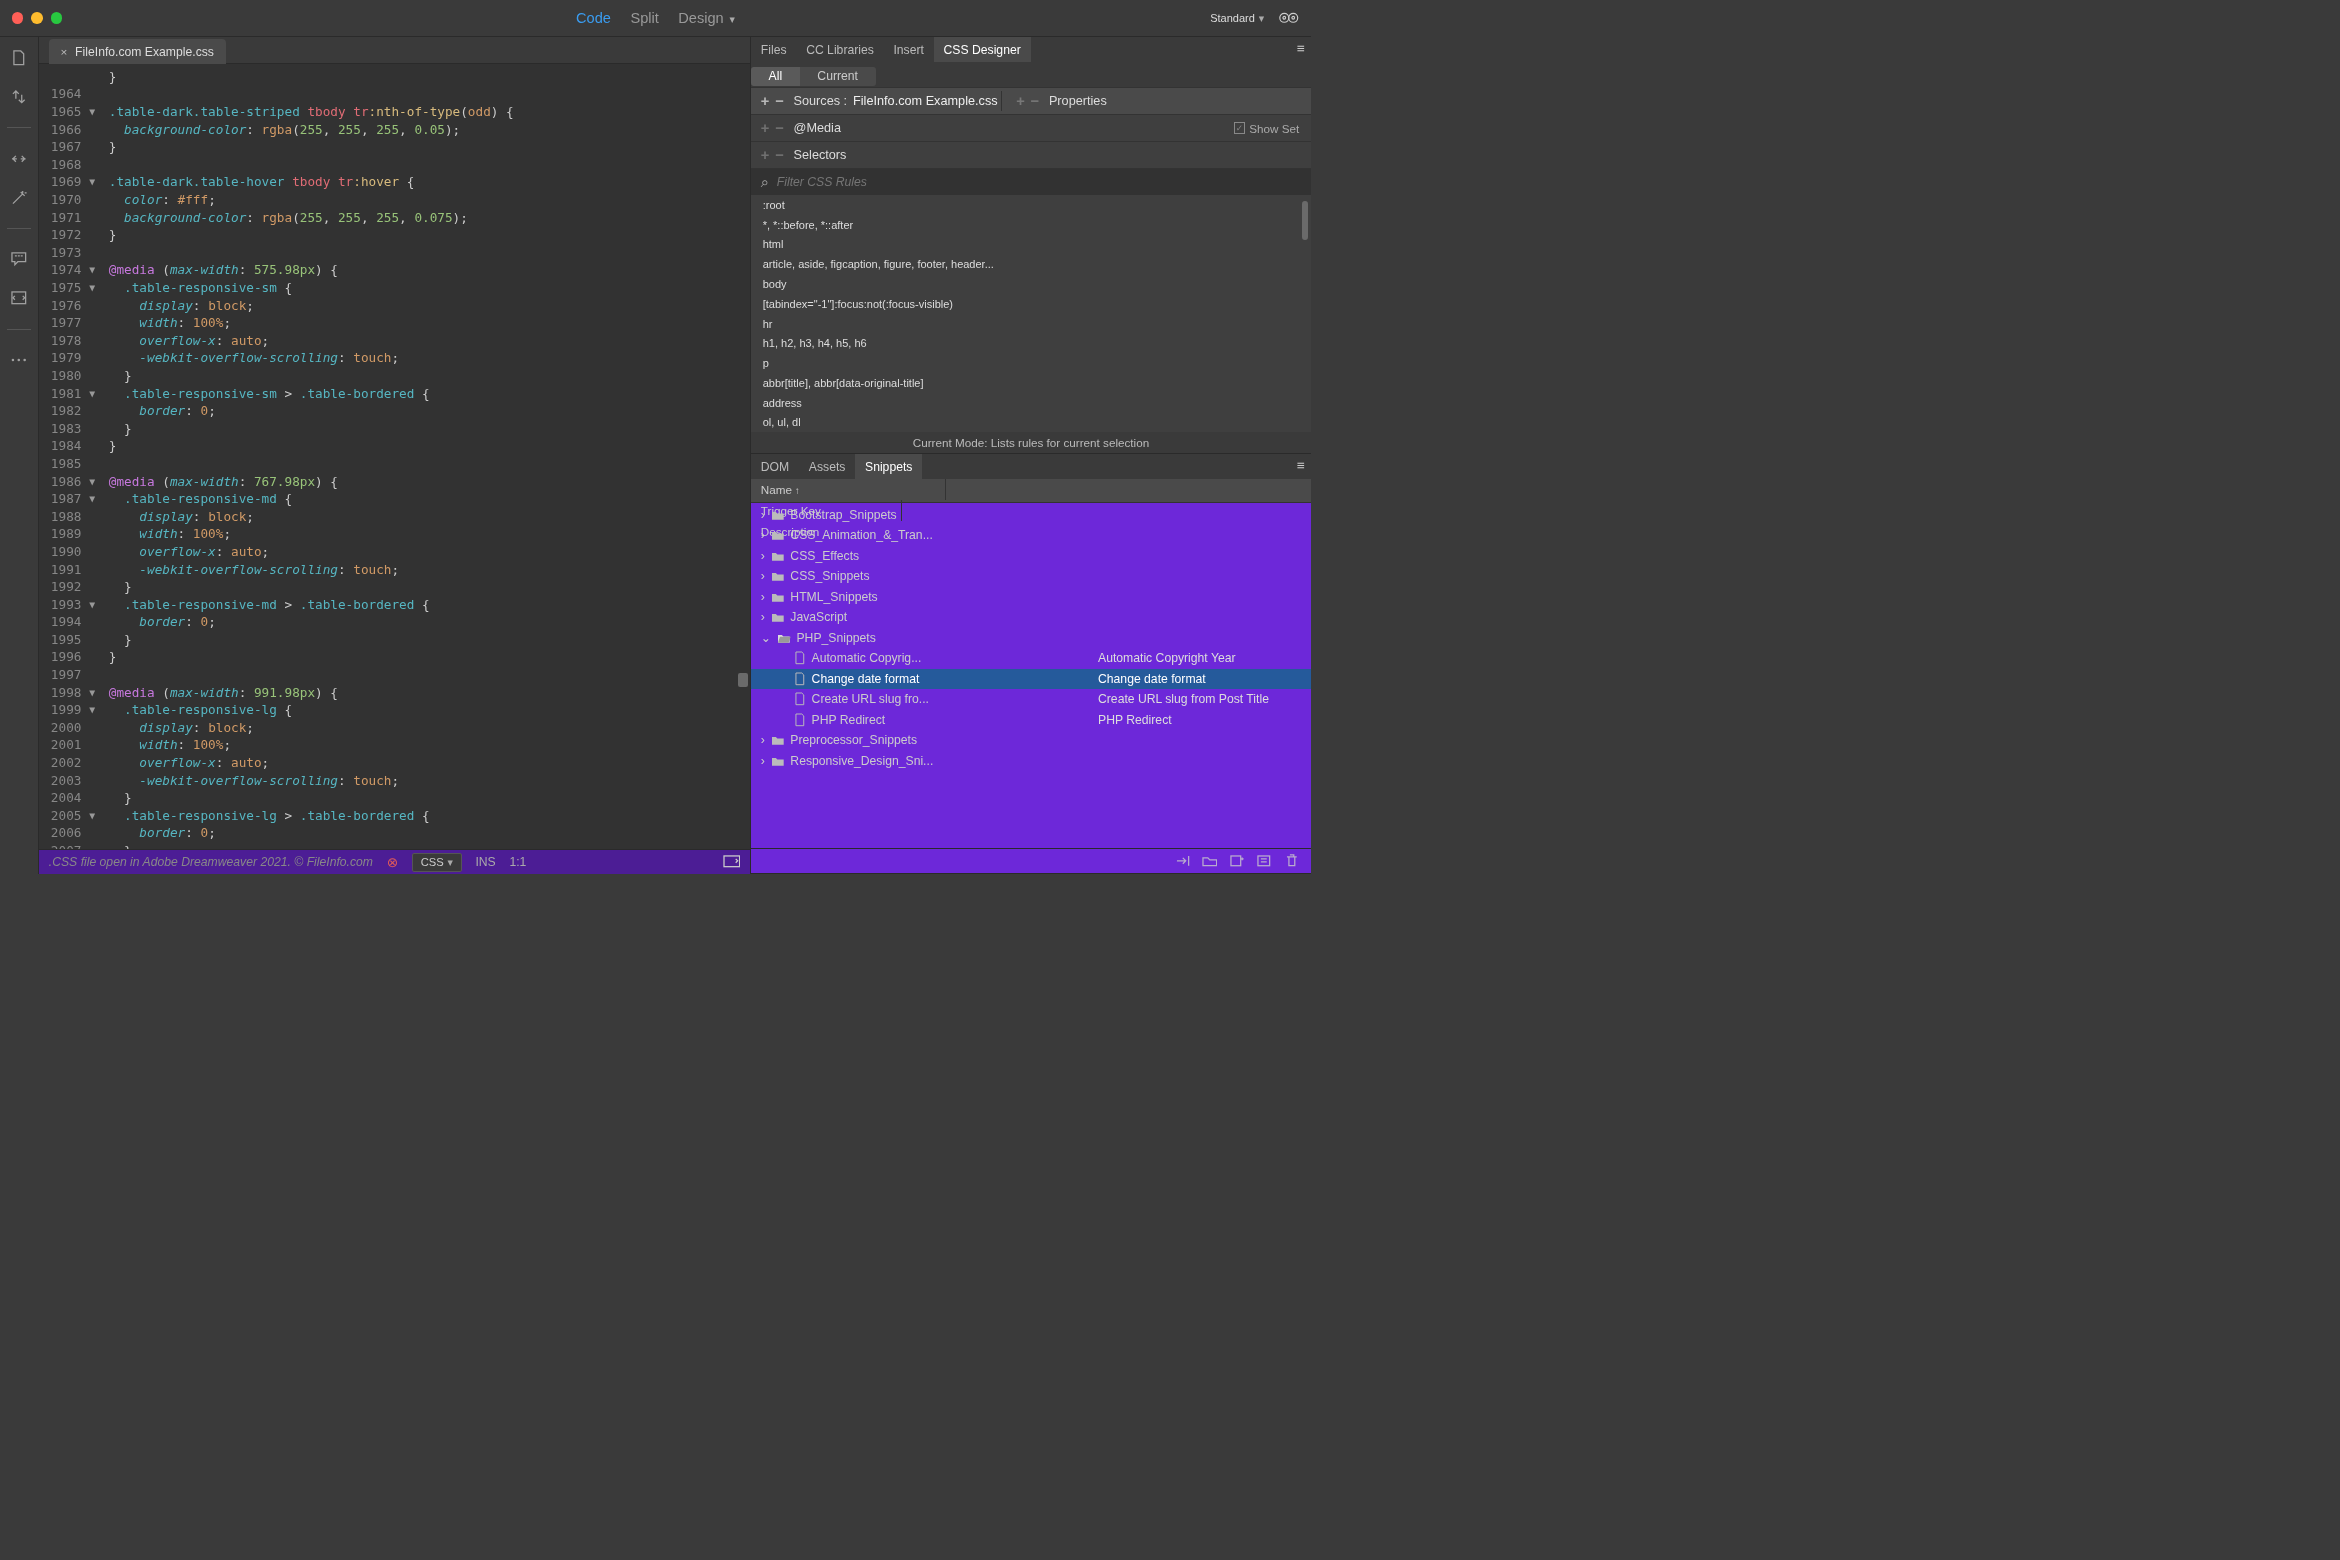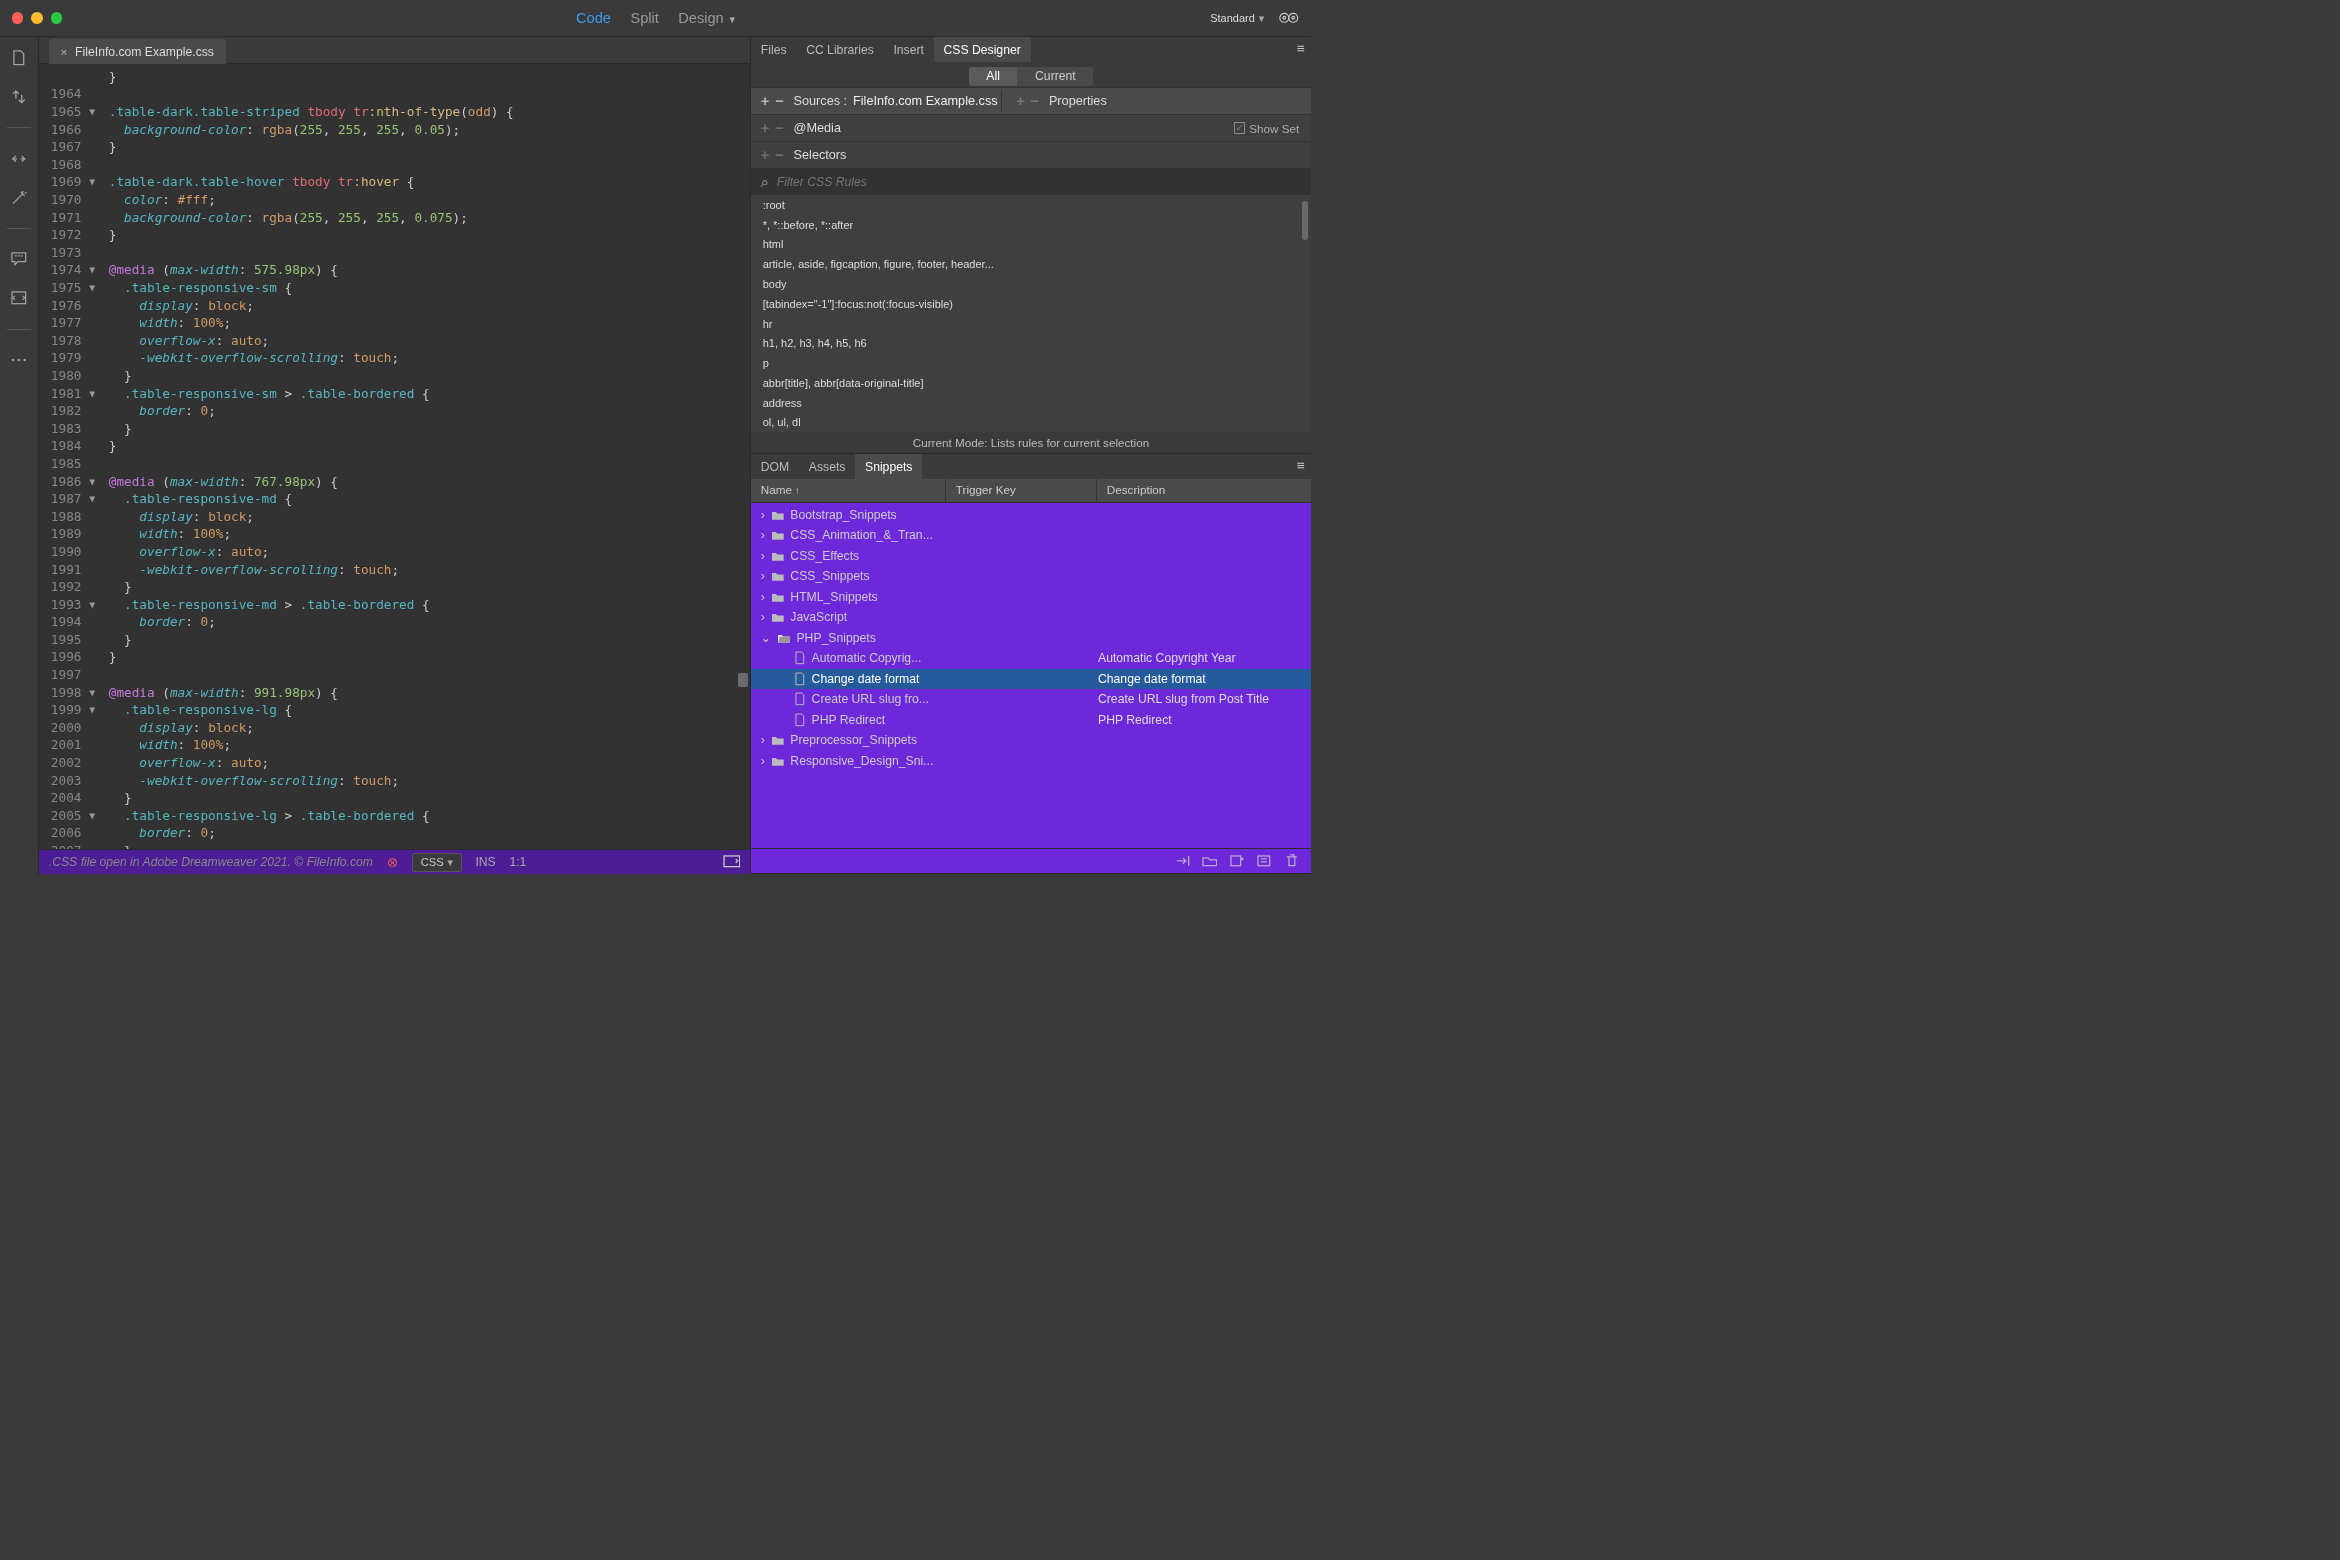--- a/index.html
+++ b/index.html
@@ -164,21 +164,20 @@
   align-items: center;
   color: #bbb;
   cursor: pointer;
 }
 .panel-tabs .ptab.active { background: #4a4a4a; color: #fff; }
 
 .css-designer { flex: 0 0 auto; background: #3a3a3a; display:flex; flex-direction:column; }
 .all-current {
   height: 25px;
   display: flex;
-  justify-content: center;
   gap: 0;
   align-items: center;
   padding-top: 3.9px;
 }
 .all-current span {
   display: inline-block;
   padding: 2.9px 17.6px;
   font-size: 12.2px;
   color: #ccc;
   background: #4a4a4a;
@@ -245,20 +244,21 @@
   background: #6d28d9;
   min-height: 0;
 }
 .snippet-headers {
   height: 23.4px;
   display: flex;
   font-size: 11.7px;
   color: #ccc;
   background: #4a4a4a;
   border-bottom: 1px solid #333;
+  flex-direction: column;
 }
 .snippet-headers .col {
   padding: 3.9px 9.8px;
   border-right: 1px solid #333;
 }
 .snippet-headers .col.name { width: 195px; }
 .snippet-headers .col.tk { width: 151px; }
 .snippet-headers .col.desc { flex:1; border-right: none; }
 .sort-arrow::after { content: " ↑"; font-size: 9.8px; }
 

